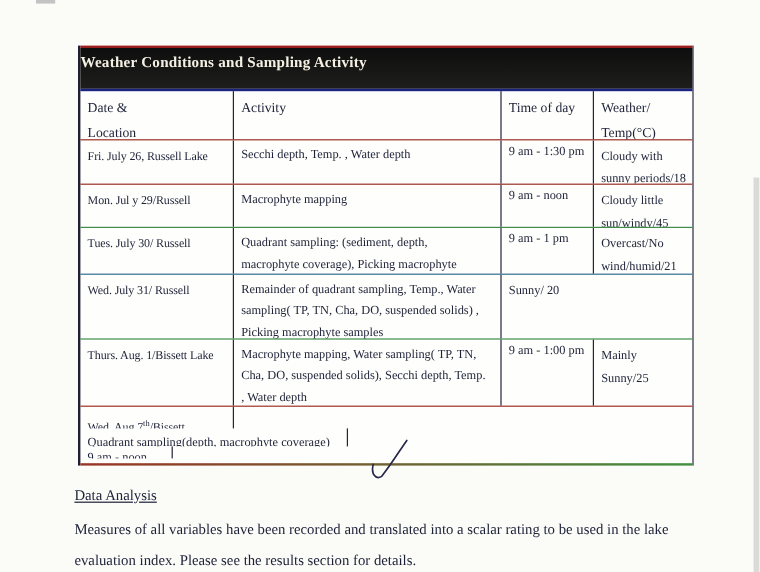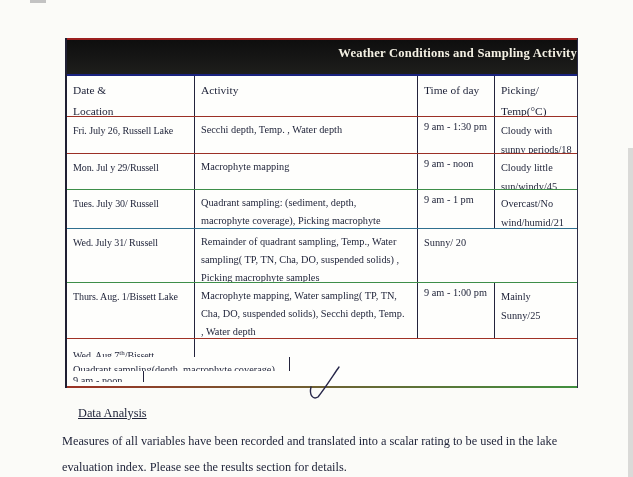--- a/index.html
+++ b/index.html
@@ -16,21 +16,21 @@
   
   .scan-table{
     position:absolute;left:65px;top:38px;width:513px;
     box-sizing:border-box;background:#fefefc;
     border-left:2px solid #1f1f33;border-right:1.5px solid #2a2a44;
   }
   .banner{
     box-sizing:border-box;height:38px;
     background:linear-gradient(#0e0e0e,#1e1e1c);
     border-top:2px solid #9b1f1f;border-bottom:2.5px solid #1a2380;
-    text-align:right;padding-top:3px;
+    text-align:left;padding-top:3px;
   }
   .banner-title{
     color:#f4f1e4;font-weight:bold;font-size:12.6px;letter-spacing:.2px;
   }
   .trow{display:flex;box-sizing:border-box;}
   .hrow{height:40px;}
   .r0{height:37px;border-top:1.4px solid #9b3026;}
   .r1{height:36px;border-top:1.4px solid #9b3026;}
   .r2{height:39px;border-top:1.4px solid #3e8e49;}
   .r3{height:54px;border-top:1.4px solid #2f6f8f;}
@@ -48,21 +48,21 @@
   .activity{font-size:10.3px;line-height:18px;padding-right:10px;}
   .time{font-size:10.3px;white-space:nowrap;}
   .weather{font-size:10.3px;line-height:19px;}
   .sup{font-size:7px;vertical-align:super;letter-spacing:0;}
 
   
   .checkmark{position:absolute;left:298px;top:360px;width:46px;height:46px;}
 
   
   .analysis-heading{
-    position:absolute;left:78px;top:406px;
+    position:absolute;left:62px;top:406px;
     font-size:12.3px;text-decoration:underline;
   }
   .analysis-body{
     position:absolute;left:62px;top:429px;width:516px;
     font-size:12.3px;line-height:25.5px;
   }
 </style>
 </head>
 <body>
 
@@ -75,21 +75,21 @@
   </div>
 
   <div class="trow hrow">
     <div class="cell c1 hcell">
       <div>Date &amp;</div>
       <div>Location</div>
     </div>
     <div class="cell c2 hcell">Activity</div>
     <div class="cell c3 hcell">Time of day</div>
     <div class="cell c4 hcell">
-      <div>Picking/</div>
+      <div>Weather/</div>
       <div>Temp(°C)</div>
     </div>
   </div>
 
   <div class="trow r0">
     <div class="cell c1 date nw">Fri. July 26, Russell Lake</div>
     <div class="cell c2 activity">Secchi depth, Temp. , Water depth</div>
     <div class="cell c3 time">9 am - 1:30 pm</div>
     <div class="cell c4 weather">Cloudy with sunny periods/18</div>
   </div>

